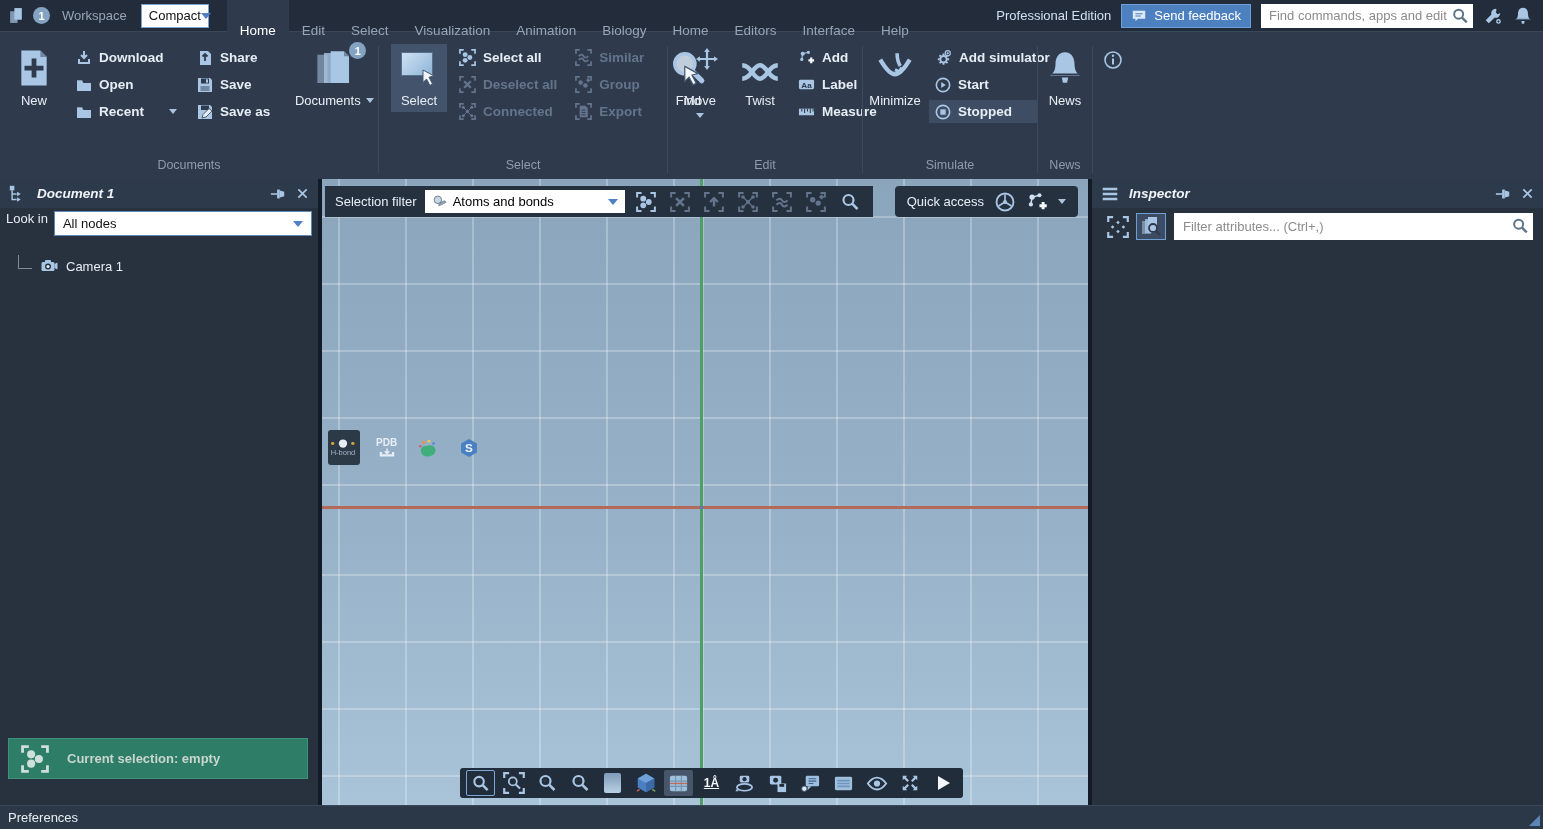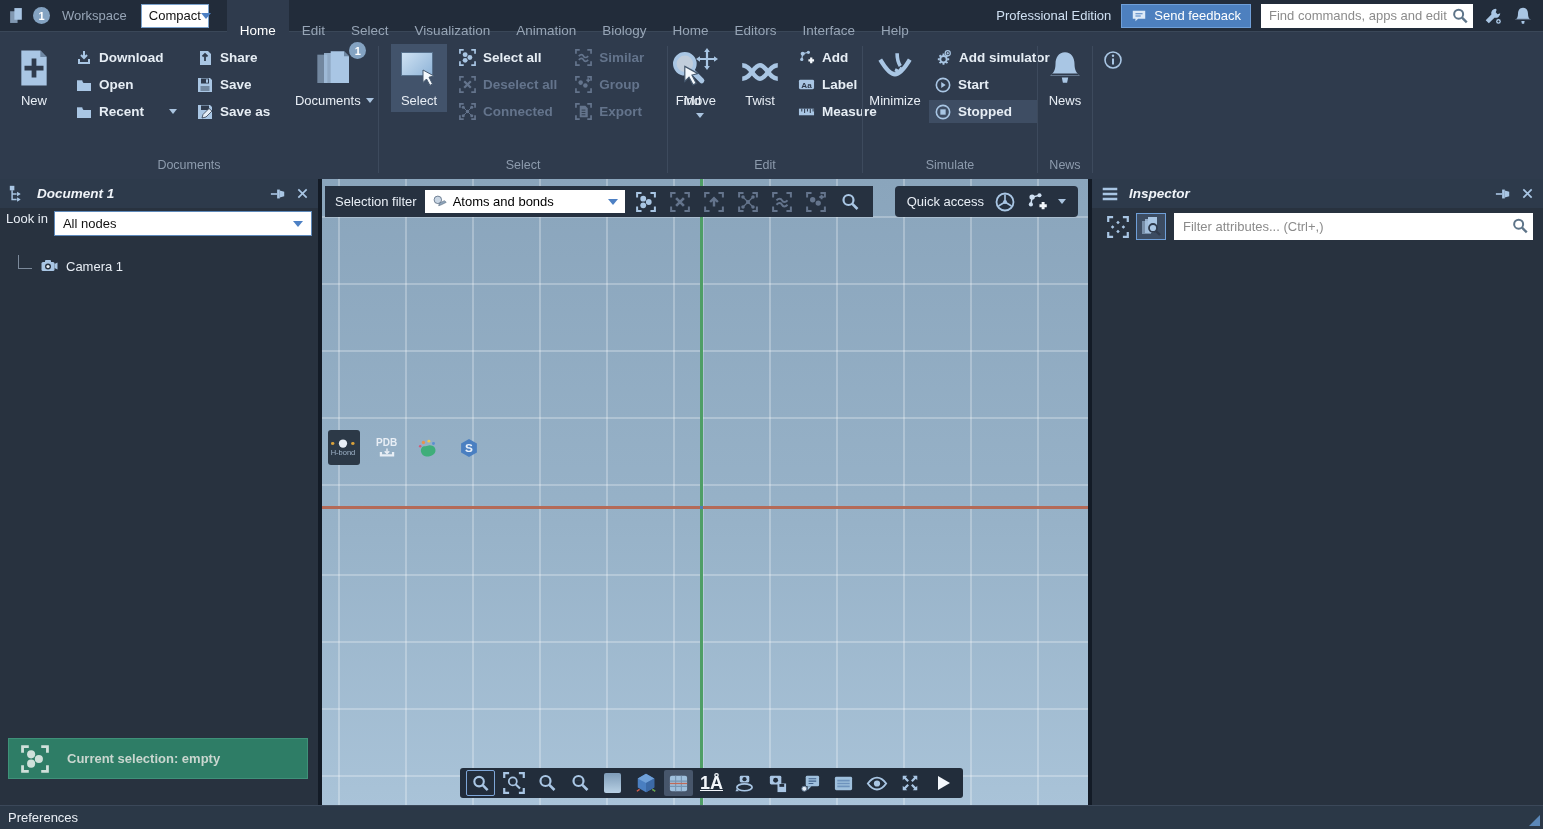--- a/index.html
+++ b/index.html
@@ -89,21 +89,21 @@
 
   .side-toolbar { position:absolute; left:6px; top:251px; width:32px; background:#2c3947; border-radius:3px; padding:3px 2px; display:flex; flex-direction:row; gap:20px; }
   .st-tile { display:flex; flex-direction:column; align-items:center; justify-content:center; height:29px; }
   .st-label { font-size:7.5px; color:#9fb3c8; line-height:8px; }
   .pdb-text { font-size:10px; font-weight:bold; color:#e8eef5; line-height:10px; }
 
   .bottom-toolbar { position:absolute; left:138px; top:589px; height:30px; background:#222d3b; border-radius:3px; display:flex; align-items:center; gap:4px; padding:0 6px; }
   .bt-btn { width:29px; height:26px; display:flex; align-items:center; justify-content:center; border-radius:2px; }
   .bt-btn.outlined { border:1px solid #7ea6d8; }
   .bt-btn.active { background:#47566b; }
-  .scale-lbl { color:#f2f6fa; font-size:18px; font-weight:bold; text-decoration:underline; }
+  .scale-lbl { color:#f2f6fa; font-size:12px; font-weight:bold; text-decoration:underline; }
 
   
   .insp-row { display:flex; align-items:center; margin:5px 10px 0 10px; gap:4px; }
   .insp-tile { width:30px; height:27px; display:flex; align-items:center; justify-content:center; }
   .insp-tile.selected { background:#3c4c62; border:1px solid #6f9fd8; }
   .insp-filter { position:relative; flex:1; height:27px; margin-left:4px; }
   .insp-filter input { width:100%; height:100%; border:none; background:#fff; color:#222; padding:0 28px 0 9px; font-size:13px; font-family:"Liberation Sans",sans-serif; }
   .insp-filter input::placeholder { color:#8b8b8b; }
 
   

